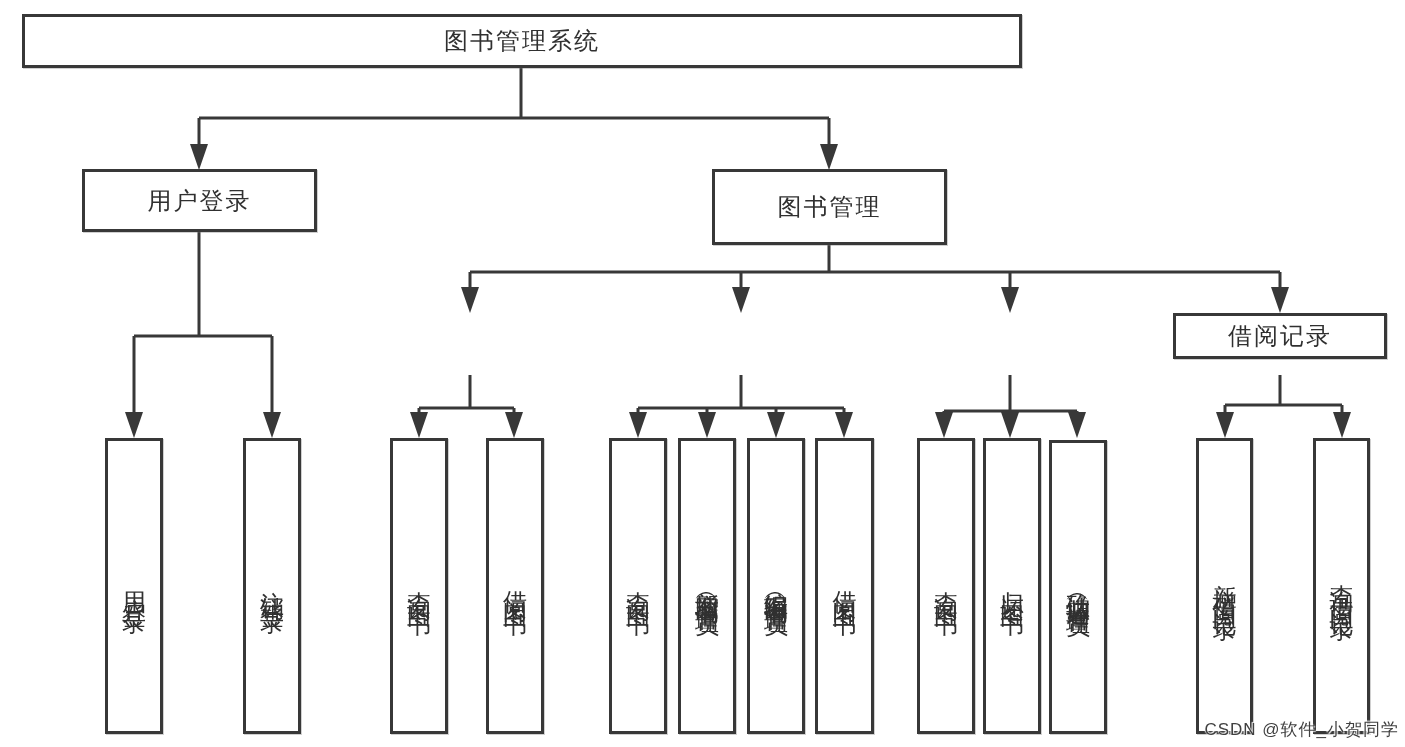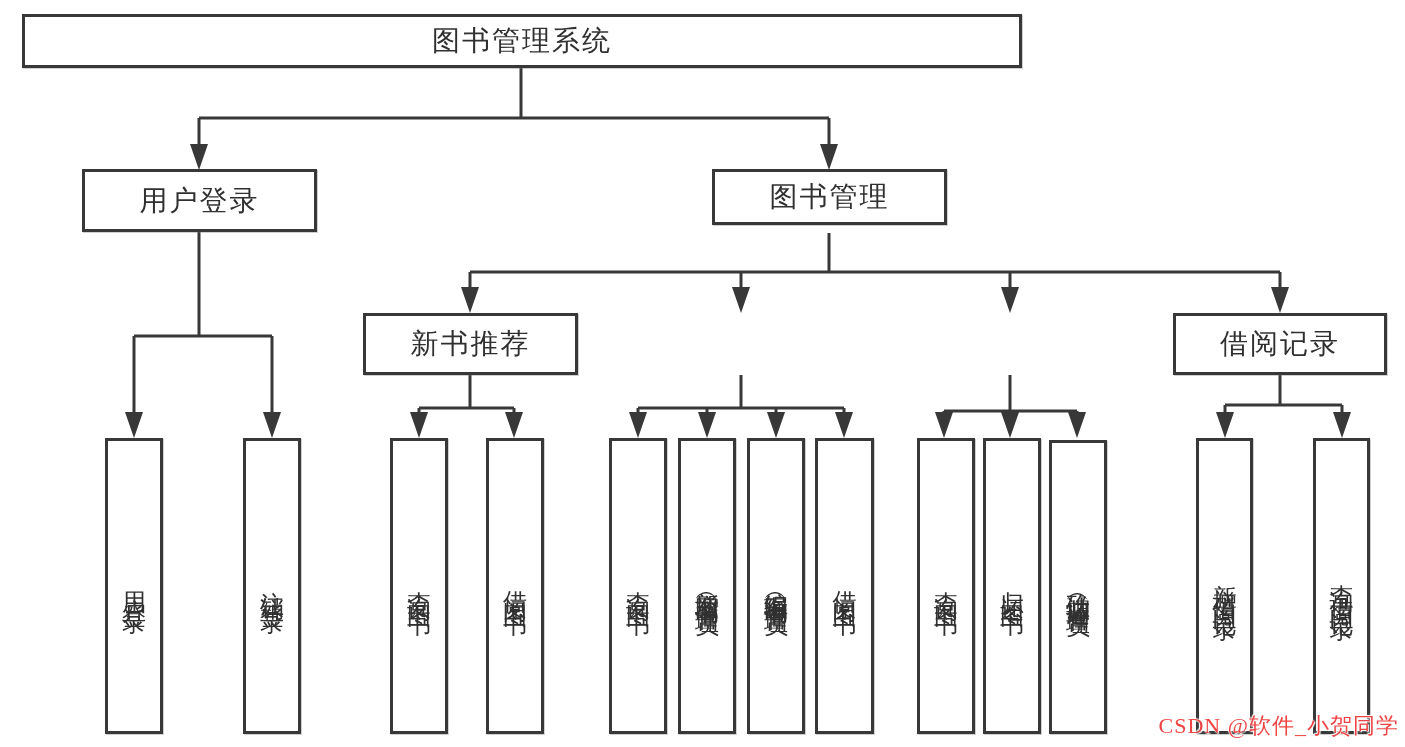--- a/index.html
+++ b/index.html
@@ -6,33 +6,33 @@
   html,body{margin:0;padding:0;background:#ffffff;}
   #stage{
     position:relative;width:1405px;height:747px;background:#ffffff;overflow:hidden;
     font-family:"Liberation Sans","DejaVu Sans",sans-serif;
   }
   #wires{position:absolute;left:0;top:0;width:1405px;height:747px;}
   .node{
     position:absolute;box-sizing:border-box;
     border:3px solid #383838;background:#ffffff;color:#303030;
     display:flex;align-items:center;justify-content:center;
-    font-size:28px;letter-spacing:2px;line-height:1;
+    font-size:24px;letter-spacing:2px;line-height:1;
     box-shadow:1px 1px 0 rgba(120,120,120,.35);
   }
   .node.v{
     writing-mode:vertical-rl;text-orientation:mixed;
     letter-spacing:7px;font-size:24px;
   }
   .node.v.tight{letter-spacing:3px;}
   .watermark{
     position:absolute;right:6px;bottom:6px;
-    font-size:22px;letter-spacing:1px;color:#ef4444;
+    font-size:17px;letter-spacing:1px;color:#404040;
     text-shadow:0 0 2px #ffffff,1px 1px 1px #ffffff,-1px -1px 1px #ffffff;
-    pointer-events:none;white-space:nowrap;font-family:Liberation Serif, serif;
+    pointer-events:none;white-space:nowrap;
   }
 </style>
 </head>
 <body>
 
 <div id="stage">
 
   <svg id="wires" viewBox="0 0 1405 747" xmlns="http://www.w3.org/2000/svg">
     <path fill="none" stroke="#383838" stroke-width="3" d="
       M521 68 V118 M199 118 H829 M199 118 V152 M829 118 V152
@@ -61,24 +61,23 @@
       <polygon points="1001,412 1019,412 1010,438"></polygon>
       <polygon points="1068,412 1086,412 1077,438"></polygon>
       <polygon points="1216,412 1234,412 1225,438"></polygon>
       <polygon points="1333,412 1351,412 1342,438"></polygon>
     </g>
   </svg>
 
   <div class="node" style="left:22px;top:14px;width:1000px;height:54px;">图书管理系统</div>
 
   <div class="node" style="left:82px;top:169px;width:235px;height:63px;">用户登录</div>
-  <div class="node" style="left:712px;top:169px;width:235px;height:56px;">图书管理</div>
+  <div class="node" style="left:712px;top:169px;width:235px;height:76px;">图书管理</div>
 
-  <div class="node" style="left:363px;top:313px;width:215px;height:62px;">新书推荐</div>
-  <div class="node" style="left:1173px;top:313px;width:214px;height:62px;">借阅记录</div>
+  <div class="node" style="left:1173px;top:313px;width:214px;height:46px;">借阅记录</div>
 
   <div class="node v" style="left:105px;top:438px;width:58px;height:296px;">用户登录</div>
   <div class="node v" style="left:243px;top:438px;width:58px;height:296px;">注销登录</div>
 
   <div class="node v" style="left:390px;top:438px;width:58px;height:296px;">查询图书</div>
   <div class="node v" style="left:486px;top:438px;width:58px;height:296px;">借阅图书</div>
 
   <div class="node v" style="left:609px;top:438px;width:58px;height:296px;">查询图书</div>
   <div class="node v tight" style="left:678px;top:438px;width:58px;height:296px;">新增图书（管理员）</div>
   <div class="node v tight" style="left:747px;top:438px;width:58px;height:296px;">编辑图书（管理员）</div>

